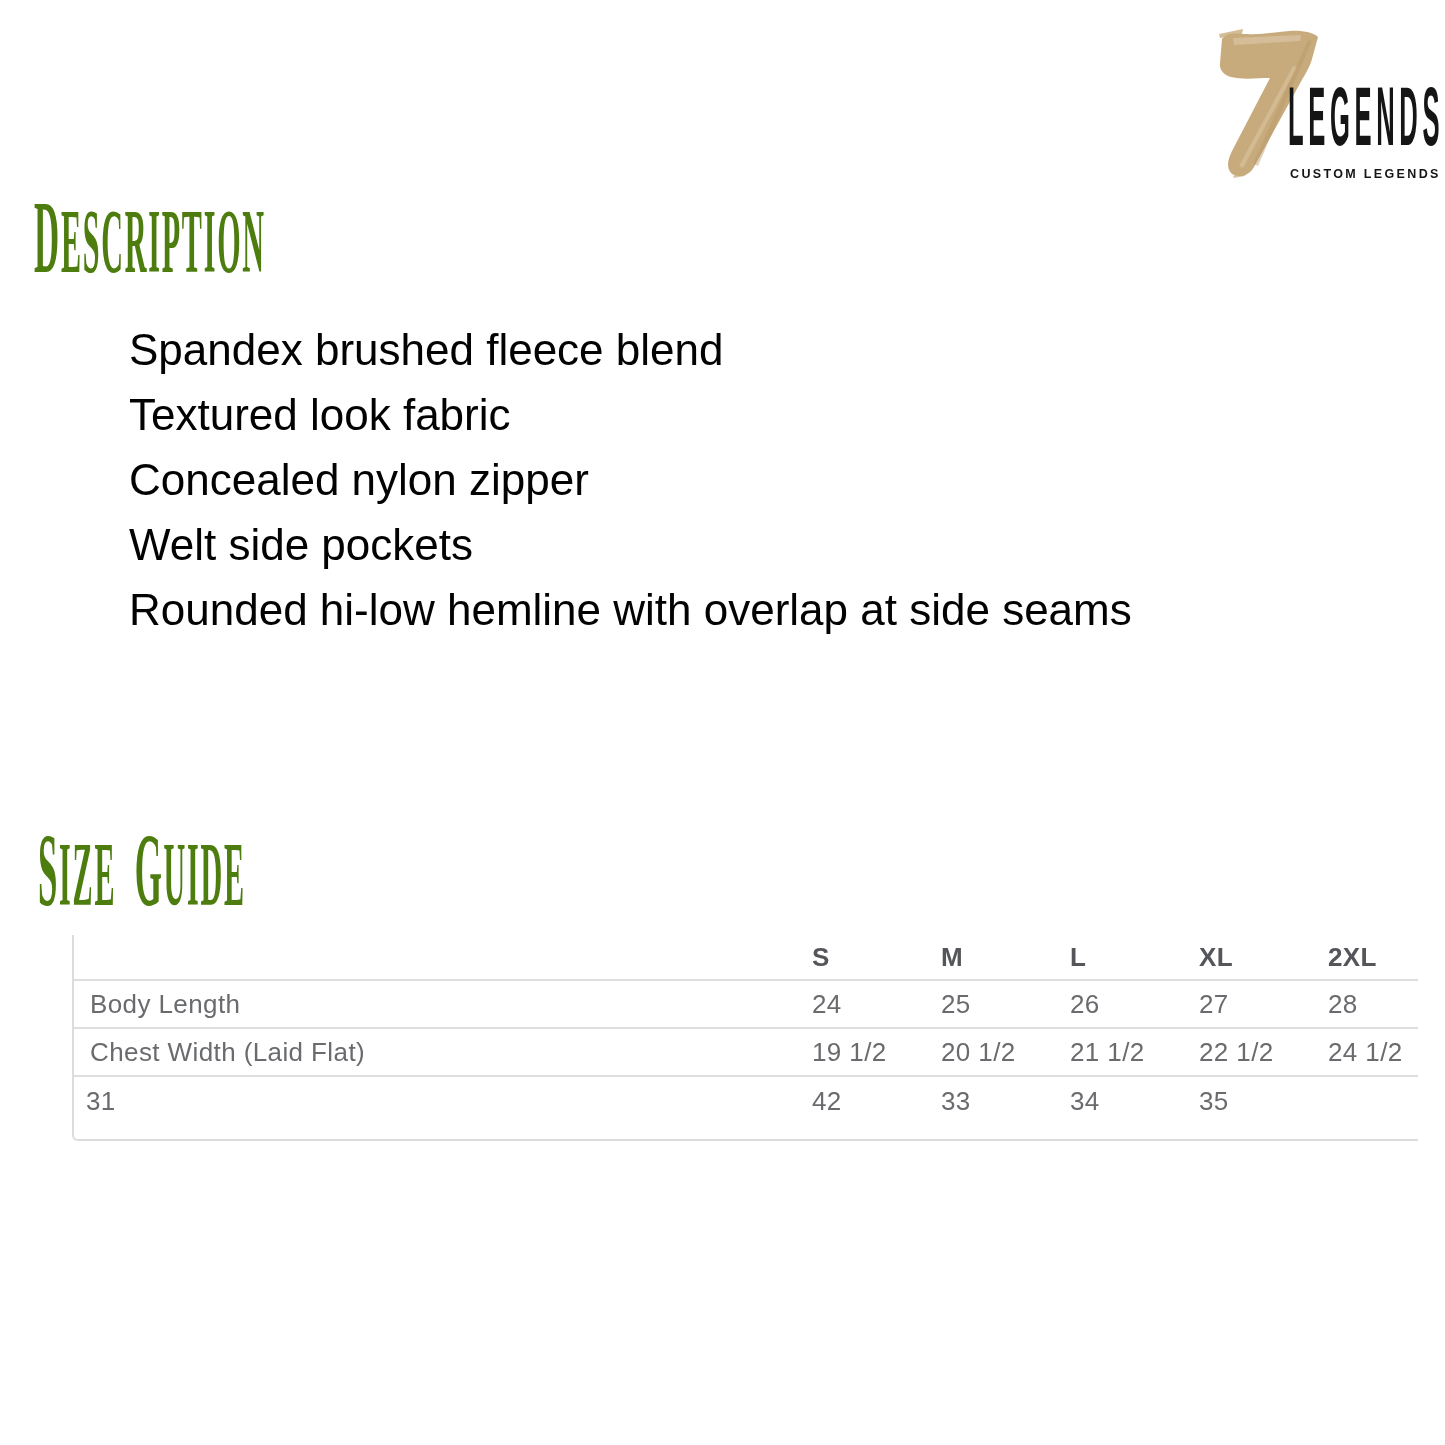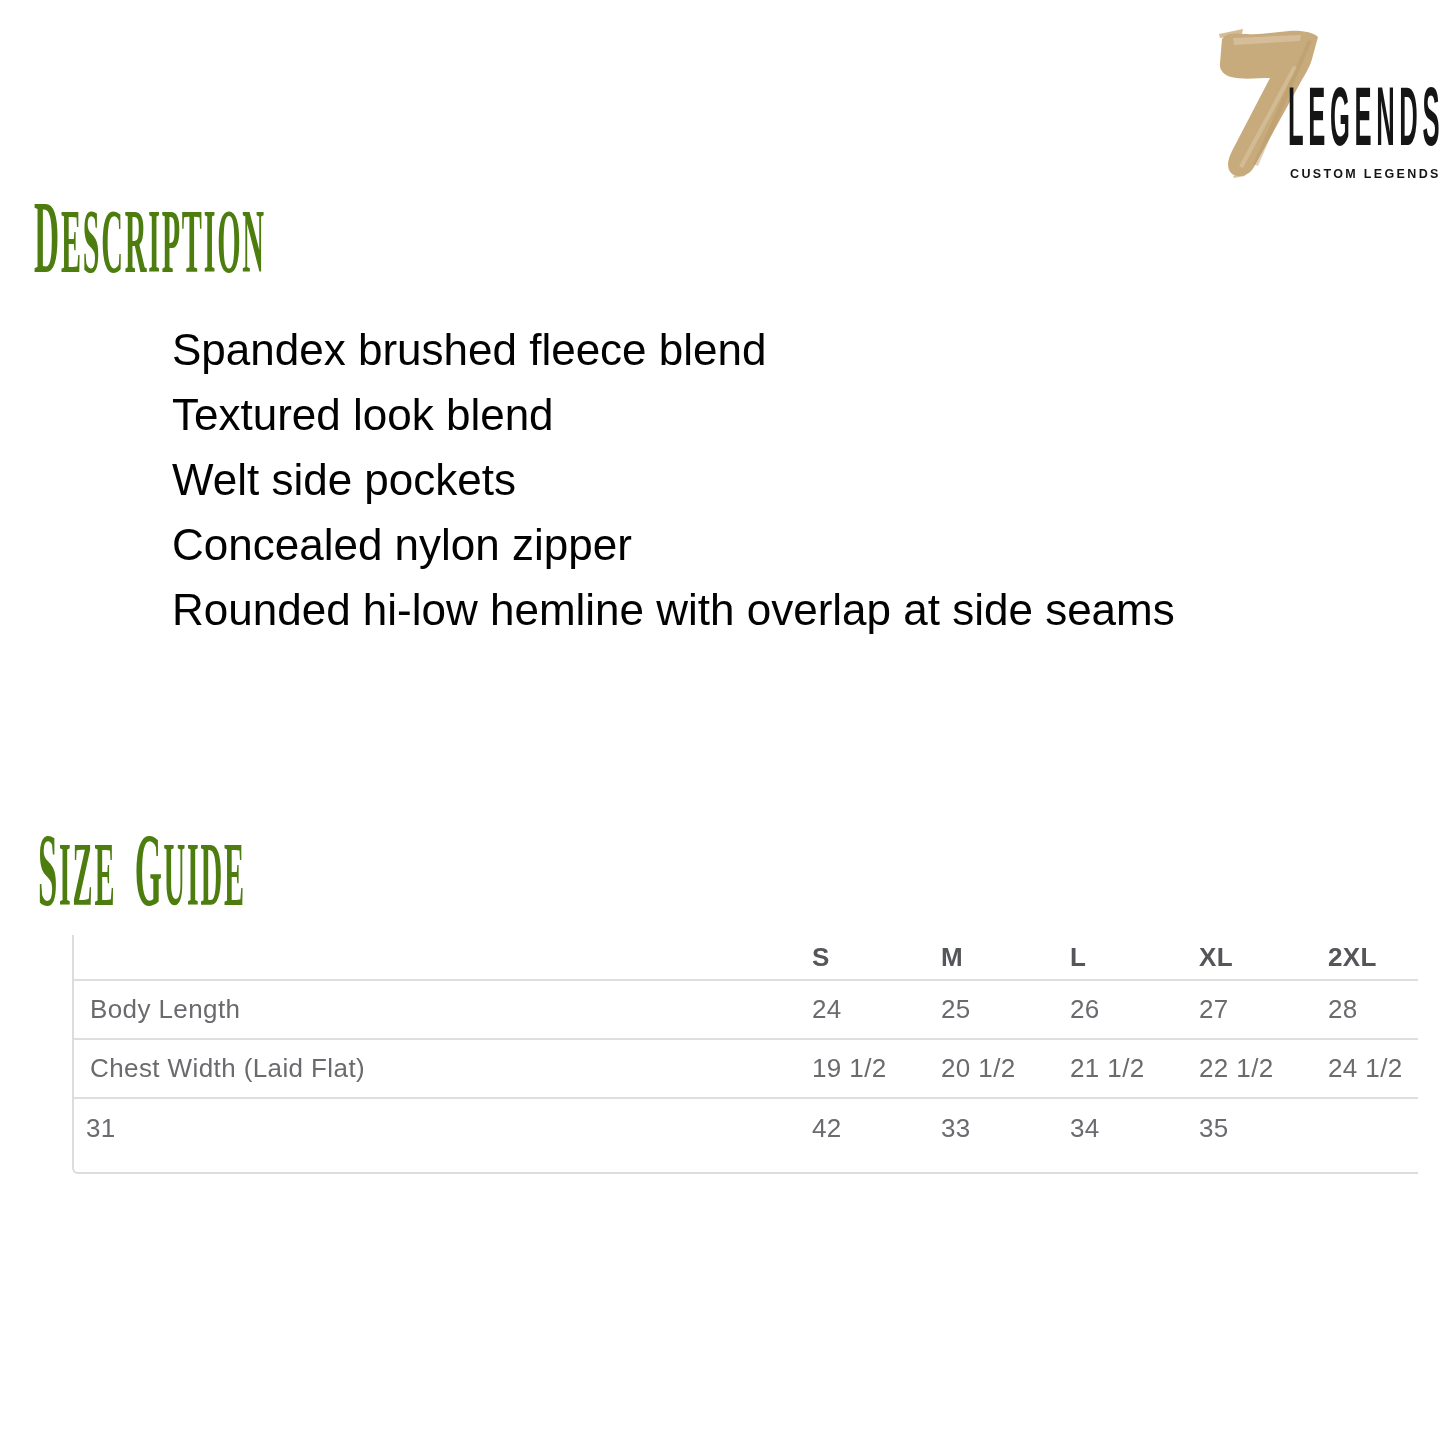--- a/index.html
+++ b/index.html
@@ -21,29 +21,29 @@
   .condensed-inner { display:inline-block; white-space:nowrap; line-height:1;
                      letter-spacing:0.05em; word-spacing:24px;
                      transform:scaleX(0.335); transform-origin:0 0; }
   .condensed-inner .rest { font-size:0.865em; }
   #description-heading { left:34px; top:177px; }
   #size-guide-heading  { left:38px; top:810px; }
 
   
   .desc-list { position:absolute; left:129px; top:317px; font-size:44px; line-height:65px;
                color:#020202; }
-  .desc-item { white-space:nowrap;margin-left:43px; }
+  .desc-item { white-space:nowrap; }
 
   
   .size-table { position:absolute; left:72px; top:935px; width:1346px;
                 border-left:2px solid #dcdcdd; border-bottom:2px solid #dcdcdd;
                 border-bottom-left-radius:6px; padding-bottom:14px;
                 color:#6a6b6e; font-size:26px; letter-spacing:0.4px; }
   .st-row { display:grid; grid-template-columns:726px 129px 129px 129px 129px 1fr;
-            height:59px; align-items:center; }
+            height:48px; align-items:center; }
   .st-row.bordered { border-bottom:2px solid #dedede; }
   .st-header { font-weight:700; color:#55565a; height:46px; }
   .st-label { padding-left:16px; white-space:nowrap; }
   .st-cell { padding-left:12px; white-space:nowrap; }
 </style>
 </head>
 <body>
 
 <div class="logo">
   <svg class="logo-seven" viewBox="0 0 110 152" aria-hidden="true">
@@ -62,23 +62,23 @@
   </div>
   <div class="logo-tagline">CUSTOM LEGENDS</div>
 </div>
 
 <div id="description-heading" class="condensed">
   <span class="condensed-inner"><span class="cap">D</span><span class="rest">ESCRIPTION</span></span>
 </div>
 
 <div class="desc-list" id="desc-list">
     <div class="desc-item">Spandex brushed fleece blend</div>
-    <div class="desc-item">Textured look blend</div>
+    <div class="desc-item">Textured look fabric</div>
+    <div class="desc-item">Concealed nylon zipper</div>
     <div class="desc-item">Welt side pockets</div>
-    <div class="desc-item">Concealed nylon zipper</div>
     <div class="desc-item">Rounded hi-low hemline with overlap at side seams</div>
   </div>
 
 <div id="size-guide-heading" class="condensed">
   <span class="condensed-inner"><span class="cap">S</span><span class="rest">IZE</span> <span class="cap">G</span><span class="rest">UIDE</span></span>
 </div>
 
 <div class="size-table" id="size-table">
     <div class="st-row st-header bordered">
       <div class="st-label"></div>

